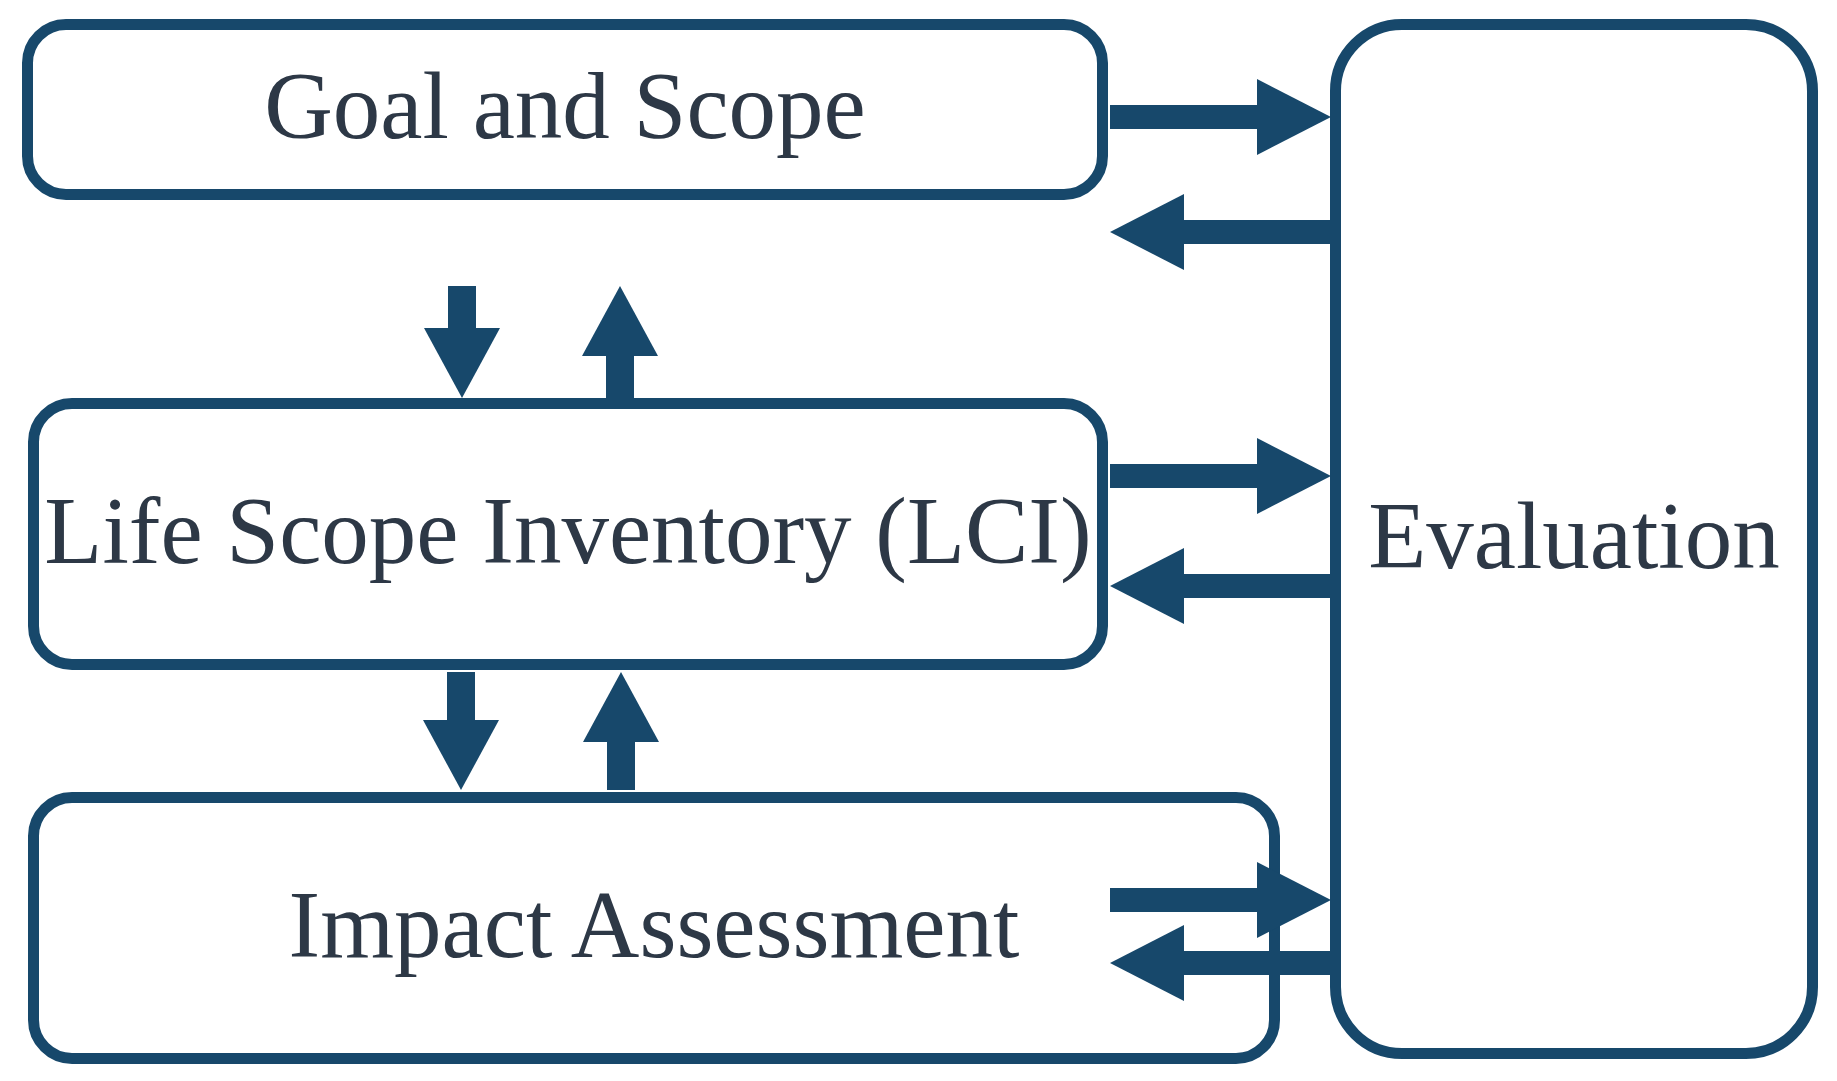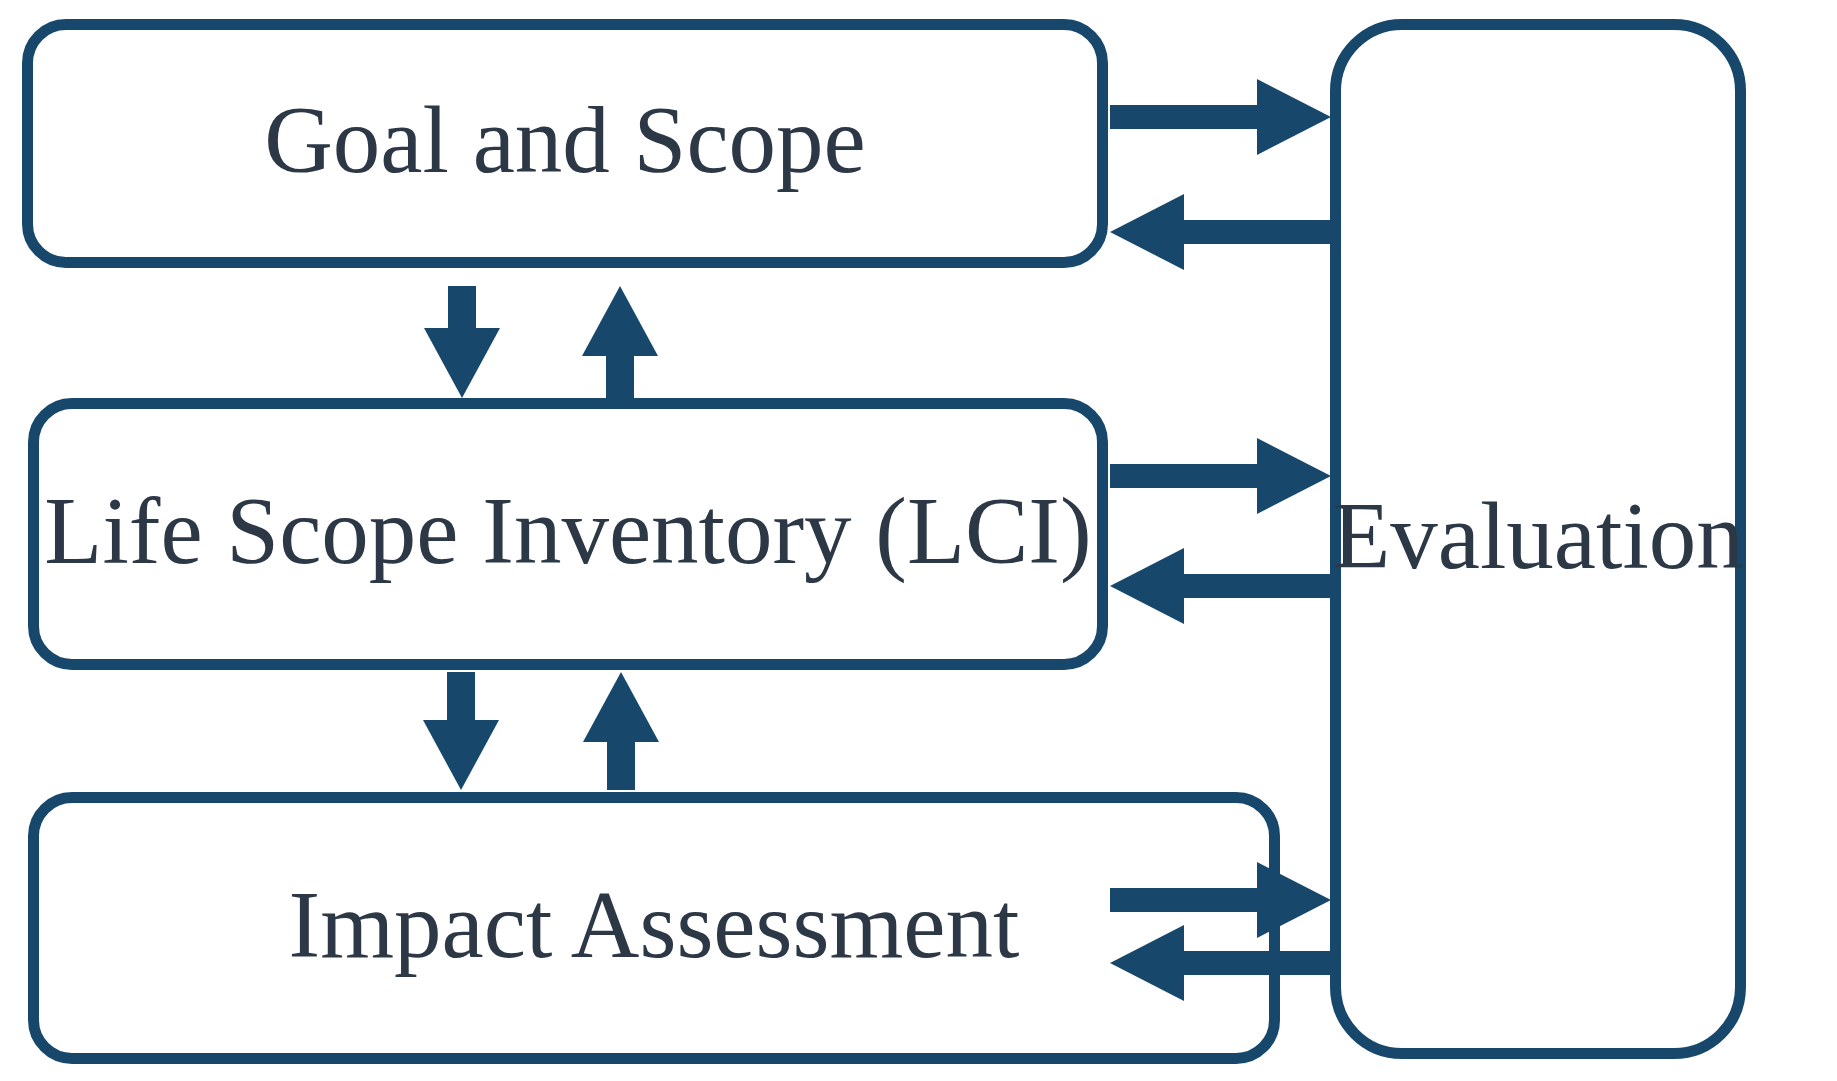--- a/index.html
+++ b/index.html
@@ -31,24 +31,24 @@
     justify-content: center;
   }
   .box-label {
     font-size: 95px;
     color: var(--text);
     white-space: nowrap;
     line-height: 1;
     padding-bottom: 6px;
   }
 
-  #box-goal   { left: 22px;   top: 19px;  width: 1086px; height: 249px; }
+  #box-goal   { left: 22px;   top: 19px;  width: 1086px; height: 181px; }
   #box-lci    { left: 28px;   top: 398px; width: 1080px; height: 272px; }
   #box-impact { left: 28px;   top: 792px; width: 1252px; height: 272px; }
-  #box-eval   { left: 1330px; top: 19px;  width: 416px;  height: 1040px; border-radius: 72px; }
+  #box-eval   { left: 1330px; top: 19px;  width: 488px;  height: 1040px; border-radius: 72px; }
 
   
   .arrow { position: absolute; }
   .shaft { position: absolute; background: var(--stroke); }
   .head  { position: absolute; width: 0; height: 0; }
 
   .head.right { border-top: 38px solid transparent; border-bottom: 38px solid transparent; border-left: 74px solid var(--stroke); }
   .head.left  { border-top: 38px solid transparent; border-bottom: 38px solid transparent; border-right: 74px solid var(--stroke); }
   .head.down  { border-left: 38px solid transparent; border-right: 38px solid transparent; border-top: 70px solid var(--stroke); }
   .head.up    { border-left: 38px solid transparent; border-right: 38px solid transparent; border-bottom: 70px solid var(--stroke); }

